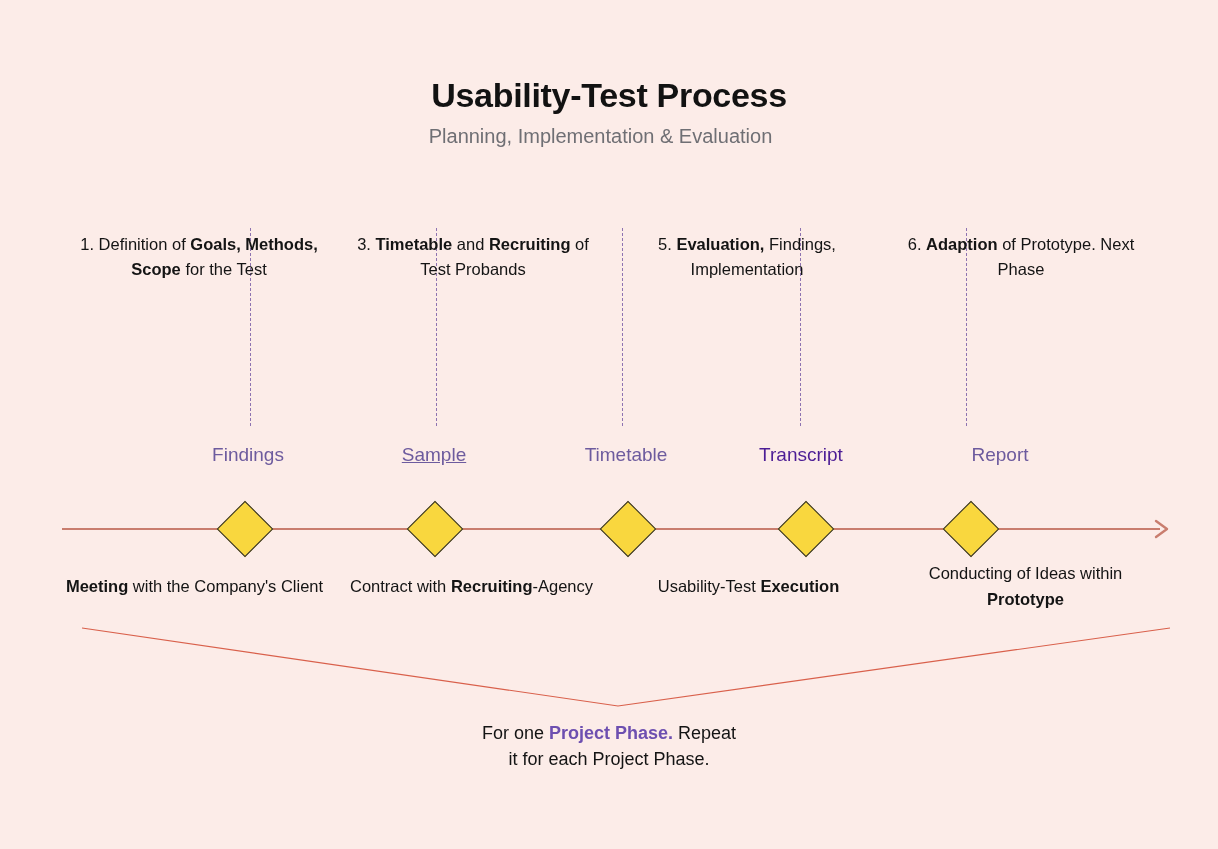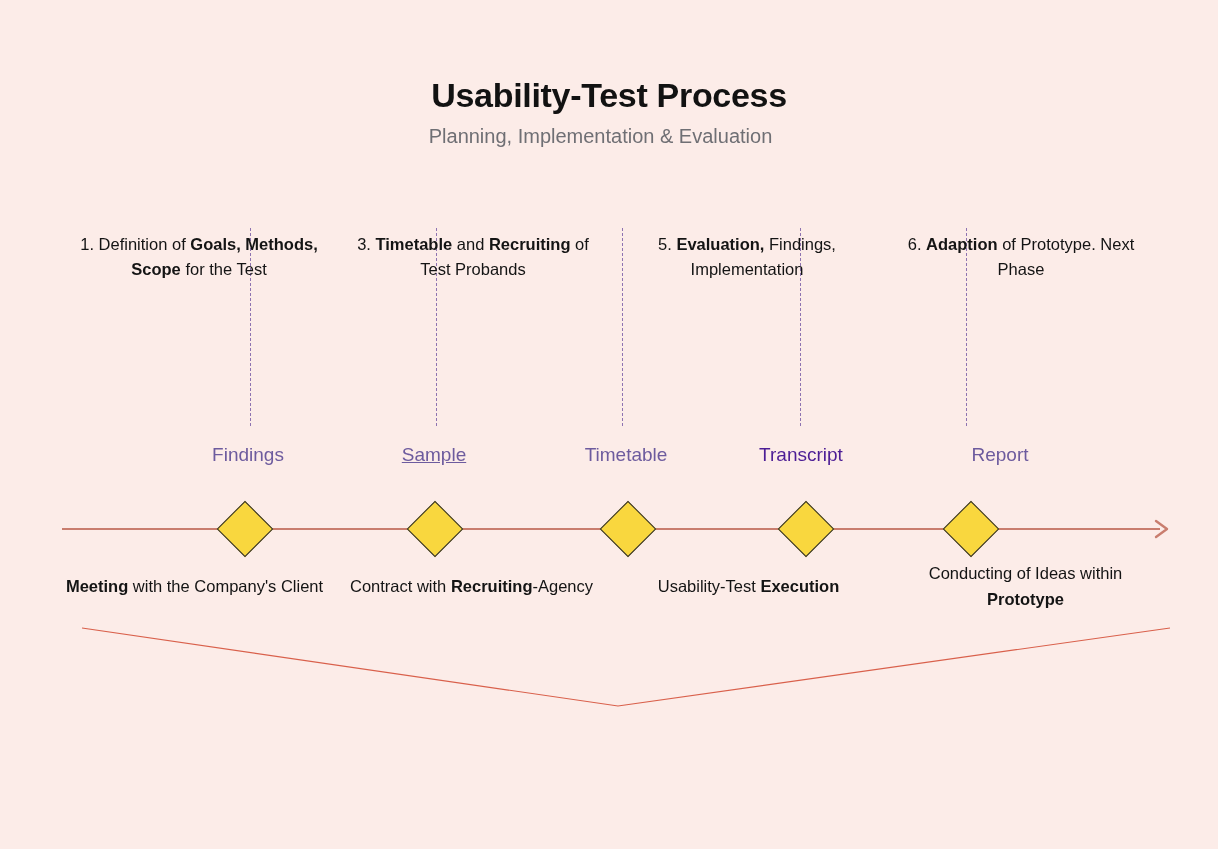--- a/index.html
+++ b/index.html
@@ -209,14 +209,20 @@
       <div class="milestone-col"><b>Meeting </b><span>with the Company's Client</span></div>
       <div class="milestone-col"><span>Contract with </span><b>Recruiting</b><span>-Agency</span></div>
       <div class="milestone-col"><span>Usability-Test </span><b>Execution</b></div>
       <div class="milestone-col"><span>Conducting of Ideas within </span><b>Prototype</b></div>
     </div>
 
   <svg id="bracket" viewBox="0 0 1118 92" preserveAspectRatio="none">
     <polyline points="20,4 556,82 1108,4" fill="none" stroke="#D9604B" stroke-width="1.2" stroke-linejoin="miter" vector-effect="non-scaling-stroke"></polyline>
   </svg>
 
+  <div id="footer">
+    <div>
+      <span>For one </span><span class="hl" style="color: rgb(109, 79, 176);">Project Phase.</span><span> Repeat</span>
+    </div>
+    <div>it for each Project Phase.</div>
+  </div>
 
 </div>
 
 </body></html>

